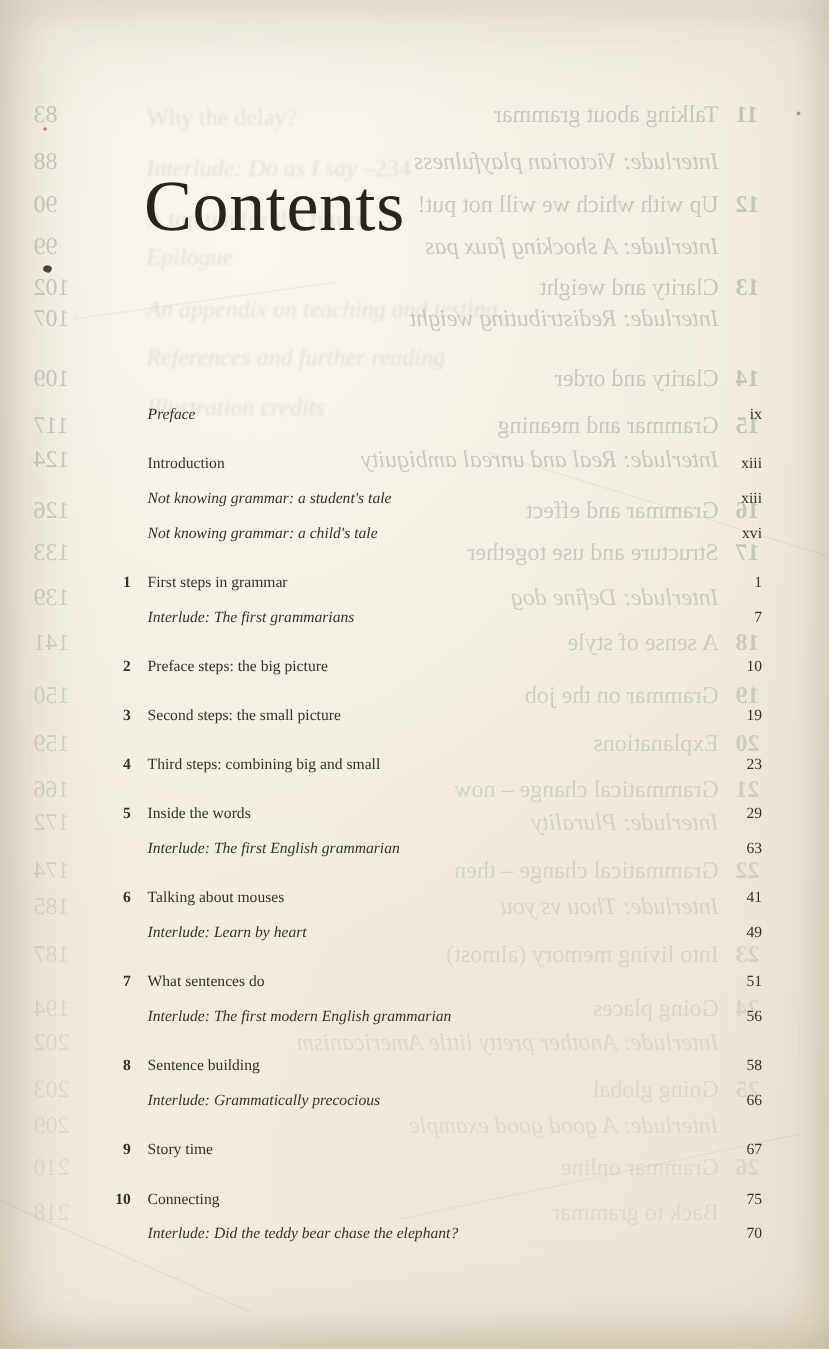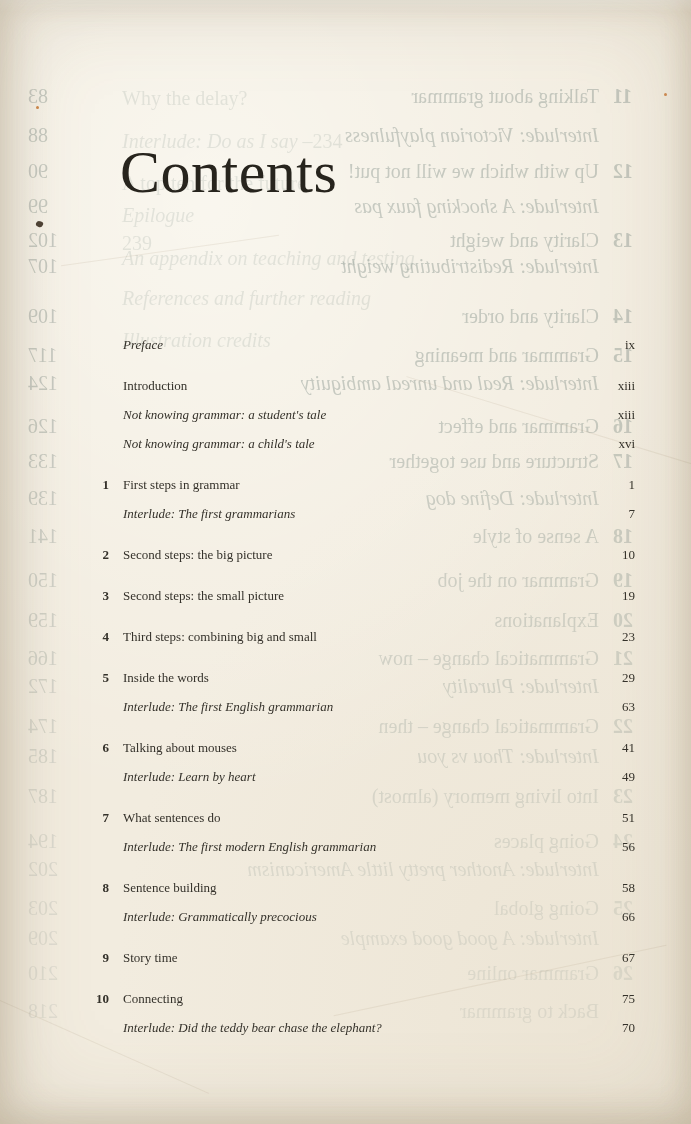--- a/index.html
+++ b/index.html
@@ -219,21 +219,20 @@
       <div class="frow" style="top: 127px;">
         <span class="ftitle italic">Interlude: Do as I say –</span>
         <span class="fpage">234</span>
       </div>
       <div class="frow" style="top: 169px;">
         <span class="ftitle">A top ten for the future</span>
         <span class="fpage"></span>
       </div>
       <div class="frow" style="top: 201px; flex-direction: column;">
         <span class="ftitle italic">Epilogue</span>
-        <span class="fpage">239</span>
       </div>
       <div class="frow" style="top: 284px;">
         <span class="ftitle italic">References and further reading</span>
         <span class="fpage"></span>
       </div>
       <div class="frow" style="top: 244px;">
         <span class="ftitle italic">An appendix on teaching and testing</span>
         <span class="fpage"></span>
       </div>
       <div class="frow" style="top: 326px;">
@@ -269,21 +268,21 @@
         <span class="title">First steps in grammar</span>
         <span class="page-num">1</span>
       </div>
       <div class="row">
         <span class="num"></span>
         <span class="title italic">Interlude: The first grammarians</span>
         <span class="page-num">7</span>
       </div>
       <div class="row gap">
         <span class="num">2</span>
-        <span class="title">Second steps: the big picture</span>
+        <span class="title">Preface steps: the big picture</span>
         <span class="page-num">10</span>
       </div>
       <div class="row gap">
         <span class="num">3</span>
         <span class="title">Second steps: the small picture</span>
         <span class="page-num">19</span>
       </div>
       <div class="row gap">
         <span class="num">4</span>
         <span class="title">Third steps: combining big and small</span>

